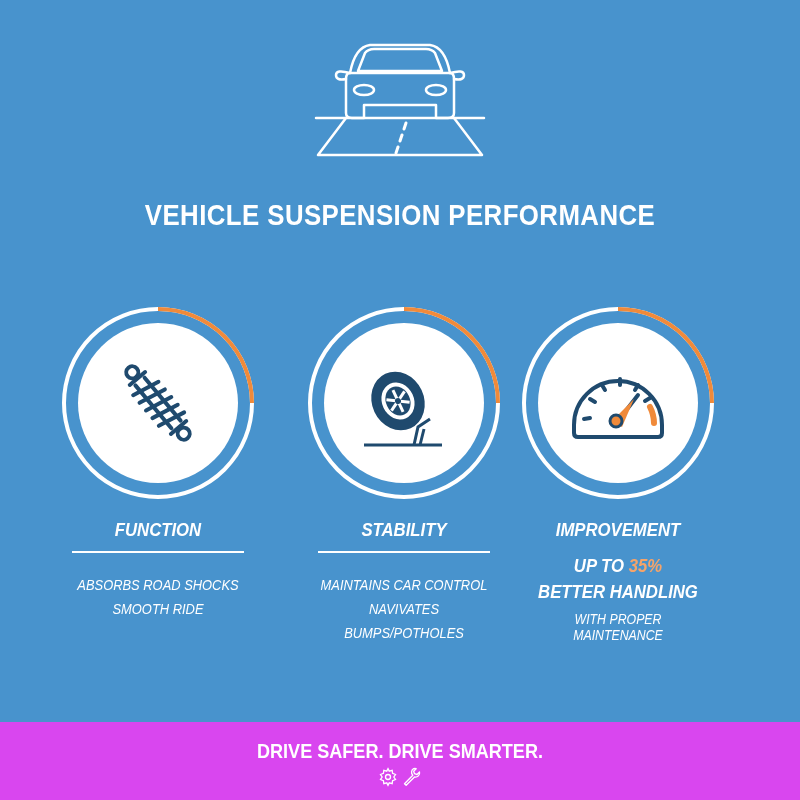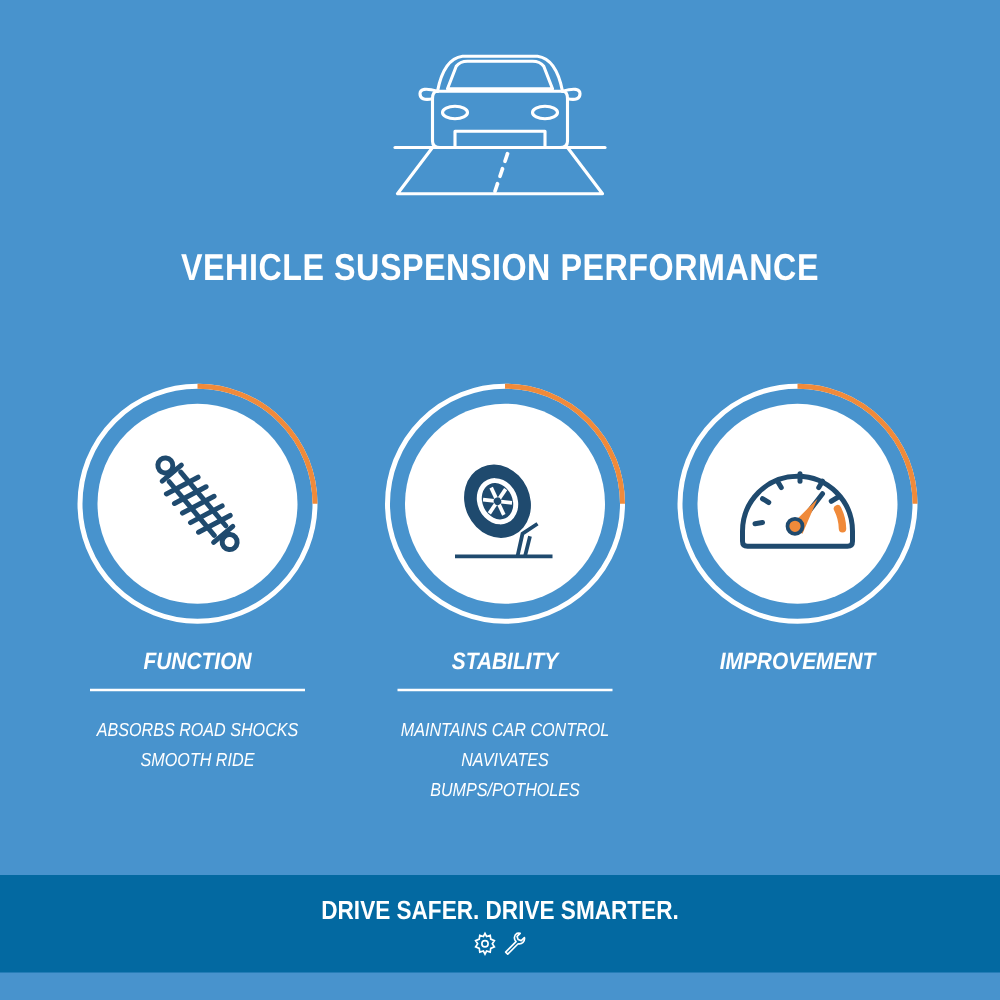--- a/index.html
+++ b/index.html
@@ -8,21 +8,21 @@
   .title{position:absolute;left:0;right:0;top:198px;text-align:center;font-size:30px;font-weight:bold;letter-spacing:0.5px;transform:scaleX(0.86);}
   .card{position:absolute;top:305px;width:200px;text-align:center;font-style:italic;}
   .ring{position:relative;width:196px;height:196px;margin:0 auto;}
   .ring svg{position:absolute;left:0;top:0;}
   .label{margin-top:18px;font-size:19px;font-weight:bold;transform:scaleX(0.88);}
   .rule{height:2px;background:#fff;width:172px;margin:10px auto 0;}
   .desc{font-size:15px;margin-top:20px;line-height:24px;transform:scaleX(0.86);}
   .big{font-size:19px;font-weight:bold;line-height:26px;transform:scaleX(0.88);}
   .accent{color:#f5a46a;}
   .small{font-size:14px;margin-top:6px;transform:scaleX(0.88);}
-  .footer{position:absolute;left:0;top:700px;width:800px;height:78px;background:#0369a1;text-align:center;}
+  .footer{position:absolute;left:0;top:722px;width:800px;height:78px;background:#d946ef;text-align:center;}
   .footer .tag{font-size:21px;font-weight:bold;margin-top:17px;transform:scaleX(0.86);}
   .footer .icons{margin-top:4px;}
 </style>
 </head>
 <body>
 
 <svg class="hero" viewBox="0 0 180 125" fill="none" stroke="#fff" stroke-width="2.5" stroke-linejoin="round" stroke-linecap="round">
   <path d="M40 38 Q45 12 60 10 L120 10 Q135 12 140 38"></path>
   <path d="M48 36 L55 18 Q58 14 64 14 L116 14 Q122 14 125 18 L132 36 Z"></path>
   <path d="M40 38 Q26 34 26 40 Q26 46 36 44"></path>
@@ -93,21 +93,21 @@
     </svg>
   </div>
   <div class="label">STABILITY</div>
   <div class="rule"></div>
   <div class="desc">
     <div>MAINTAINS CAR CONTROL</div>
     <div>NAVIVATES BUMPS/POTHOLES</div>
   </div>
 </div>
 
-<div class="card" style="left:538px;">
+<div class="card" style="left:518px;">
   <div class="ring">
     <svg width="196" height="196" viewBox="0 0 196 196">
       <circle cx="98" cy="98" r="94" fill="none" stroke="#fff" stroke-width="4"></circle>
       <path d="M98 4 A94 94 0 0 1 192 98" fill="none" stroke="#f08a3a" stroke-width="4"></path>
       <circle cx="98" cy="98" r="80" fill="#fff"></circle>
     </svg>
     <svg style="left:48px;top:58px;" width="100" height="80" viewBox="0 0 100 80" fill="none" stroke-linecap="round">
       <path d="M6 62 A44 44 0 0 1 94 62 L94 70 Q94 74 90 74 L10 74 Q6 74 6 70 Z" stroke="#1f4a6e" stroke-width="4"></path>
       <g stroke="#1f4a6e" stroke-width="4">
         <line x1="16" y1="56" x2="22" y2="55"></line>
@@ -117,20 +117,27 @@
         <line x1="70" y1="22" x2="67" y2="27"></line>
         <line x1="82" y1="35" x2="77" y2="38"></line>
       </g>
       <path d="M82 44 A36 36 0 0 1 86 60" stroke="#f08a3a" stroke-width="6"></path>
       <line x1="50" y1="58" x2="70" y2="32" stroke="#1f4a6e" stroke-width="4"></line>
       <path d="M44 58 L66 36 L54 64 Z" fill="#f08a3a"></path>
       <circle cx="48" cy="58" r="6" fill="#f08a3a" stroke="#1f4a6e" stroke-width="3"></circle>
     </svg>
   </div>
   <div class="label">IMPROVEMENT</div>
+  <div style="margin-top:12px;">
+    <div class="big">
+      <span>UP TO </span><span class="accent">35%</span>
+    </div>
+    <div class="big">BETTER HANDLING</div>
+    <div class="small">WITH PROPER MAINTENANCE</div>
+  </div>
 </div>
 
 <div class="footer">
   <div class="tag">DRIVE SAFER. DRIVE SMARTER.</div>
   <div class="icons">
     <svg width="20" height="20" viewBox="0 0 24 24" fill="none" stroke="#fff" stroke-width="1.6">
       <circle cx="12" cy="12" r="3"></circle>
       <path d="M12 2 L13.5 5 L17 4 L17.5 7.5 L21 9 L19 12 L21 15 L17.5 16.5 L17 20 L13.5 19 L12 22 L10.5 19 L7 20 L6.5 16.5 L3 15 L5 12 L3 9 L6.5 7.5 L7 4 L10.5 5 Z"></path>
     </svg>
     <svg width="20" height="20" viewBox="0 0 24 24" fill="none" stroke="#fff" stroke-width="1.6" stroke-linejoin="round">

